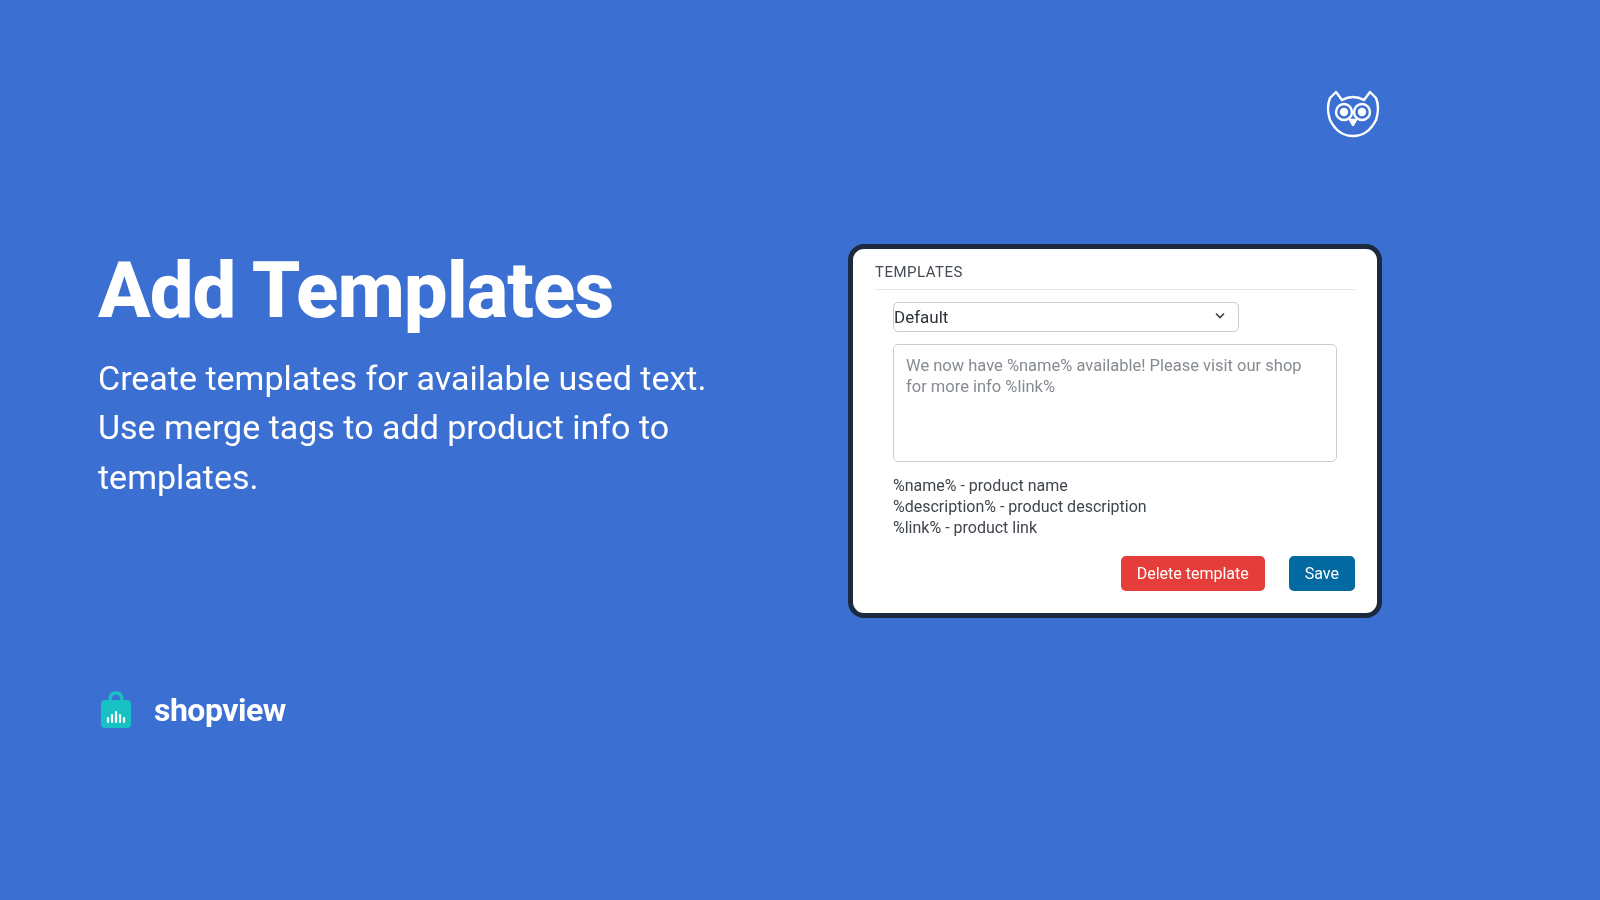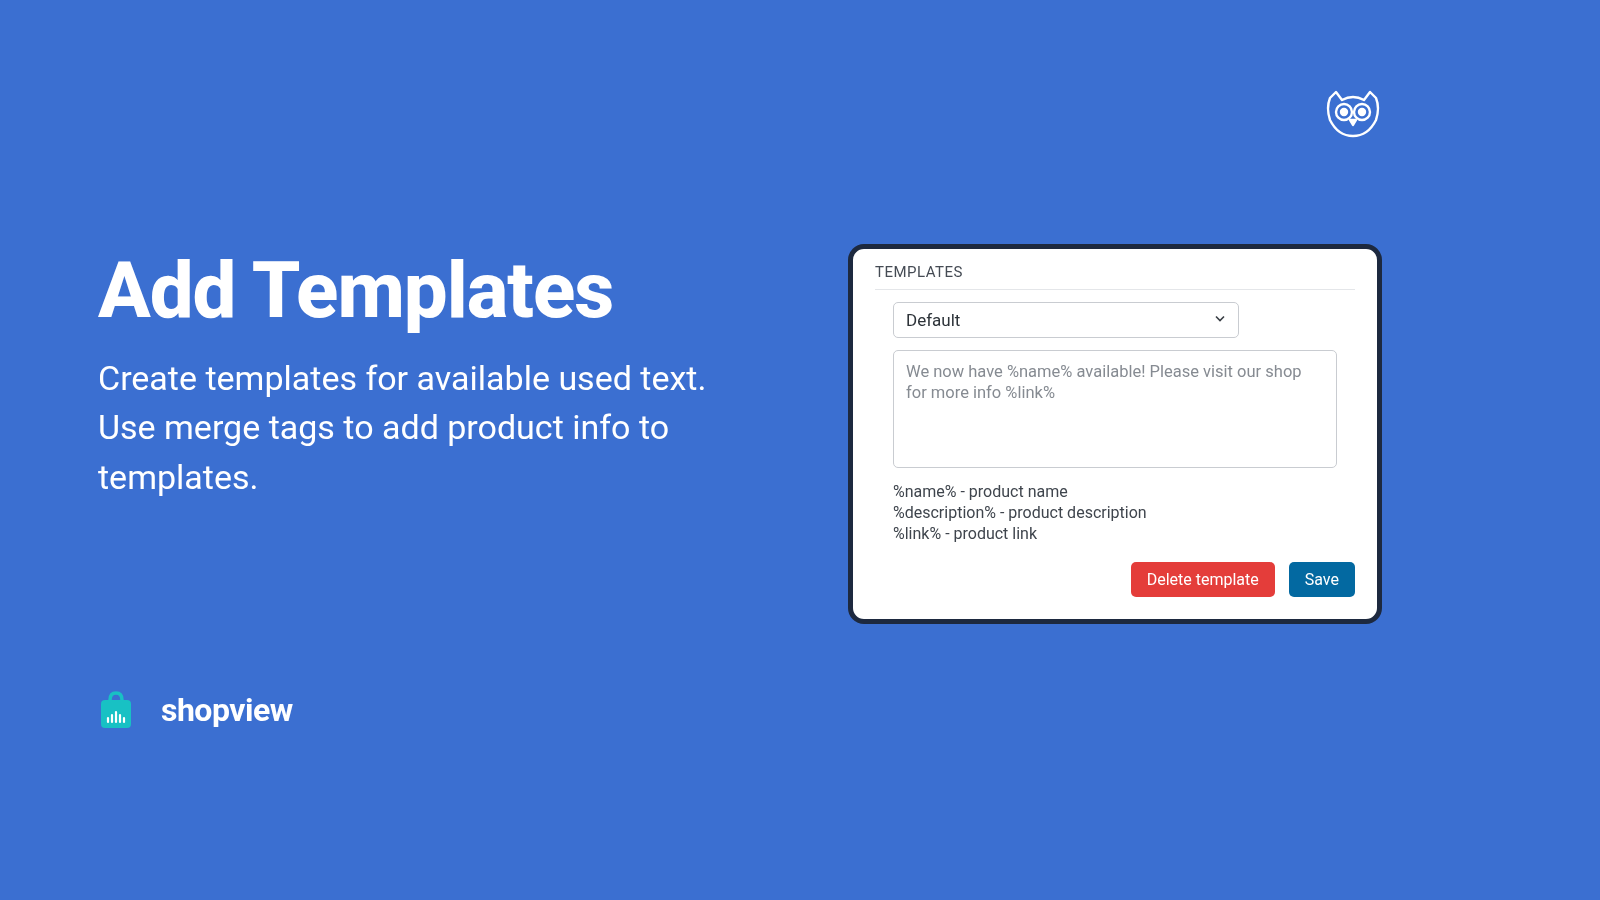--- a/index.html
+++ b/index.html
@@ -36,21 +36,21 @@
   font-size: 34px;
   font-weight: 400;
   line-height: 1.45;
 }
 .logo {
   position: absolute;
   left: 98px;
   bottom: 170px;
   display: flex;
   align-items: center;
-  gap: 27px;
+  gap: 20px;
 }
 .logo-icon {
   width: 36px;
   height: 40px;
   position: relative;
 }
 .logo-text {
   color: #fff;
   font-size: 32px;
   font-weight: 700;
@@ -74,25 +74,25 @@
   padding-bottom: 8px;
   border-bottom: 1px solid #e4e6e9;
 }
 .select-wrap {
   margin: 12px 0 12px 18px;
   width: 346px;
   position: relative;
 }
 .select {
   width: 100%;
-  height: 36px;
+  height: 30px;
   border: 1px solid #c9ccd1;
   border-radius: 5px;
   background: #fff;
-  padding: 0 36px 0 12px;
+  padding: 0 36px 0 0;
   font-size: 17px;
   color: #2d3339;
   appearance: none;
   cursor: pointer;
   display: flex;
   align-items: center;
 }
 .select-caret {
   position: absolute;
   right: 12px;
@@ -116,21 +116,21 @@
 }
 .hints {
   margin-left: 18px;
   font-size: 16px;
   color: #3f454d;
   line-height: 1.3;
 }
 .actions {
   display: flex;
   justify-content: flex-end;
-  gap: 14px;
+  gap: 24px;
   margin-top: 18px;
 }
 .btn {
   border: none;
   border-radius: 5px;
   padding: 8px 16px;
   font-size: 16px;
   color: #fff;
   cursor: pointer;
   font-family: inherit;

